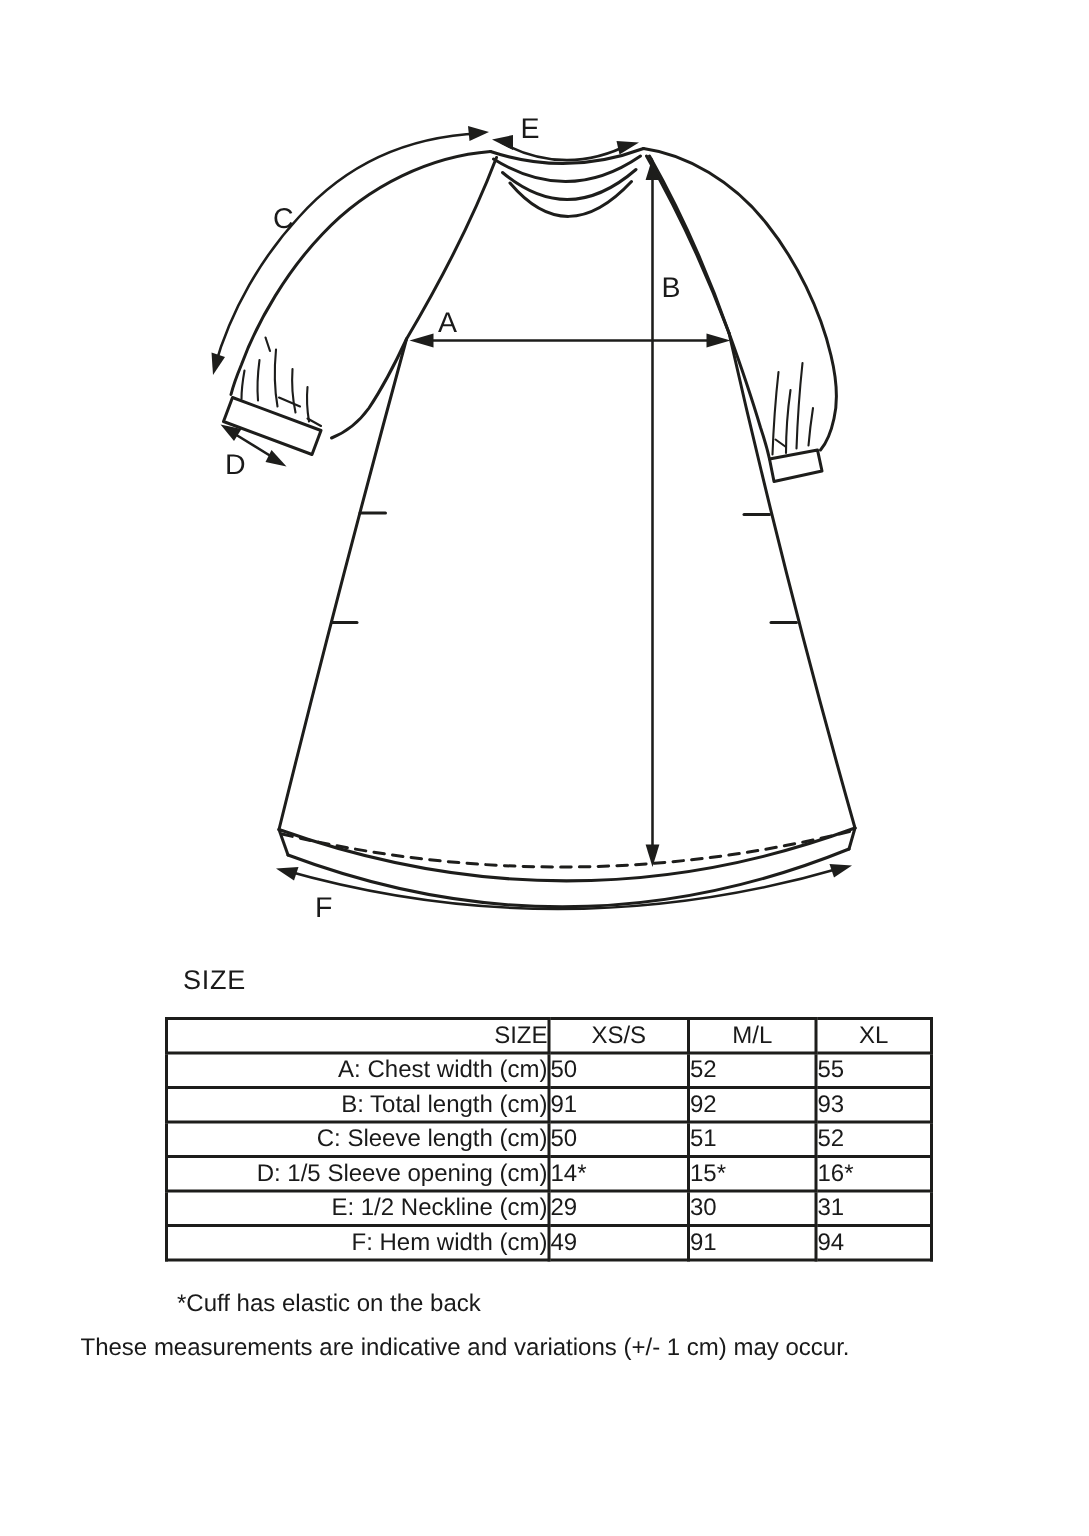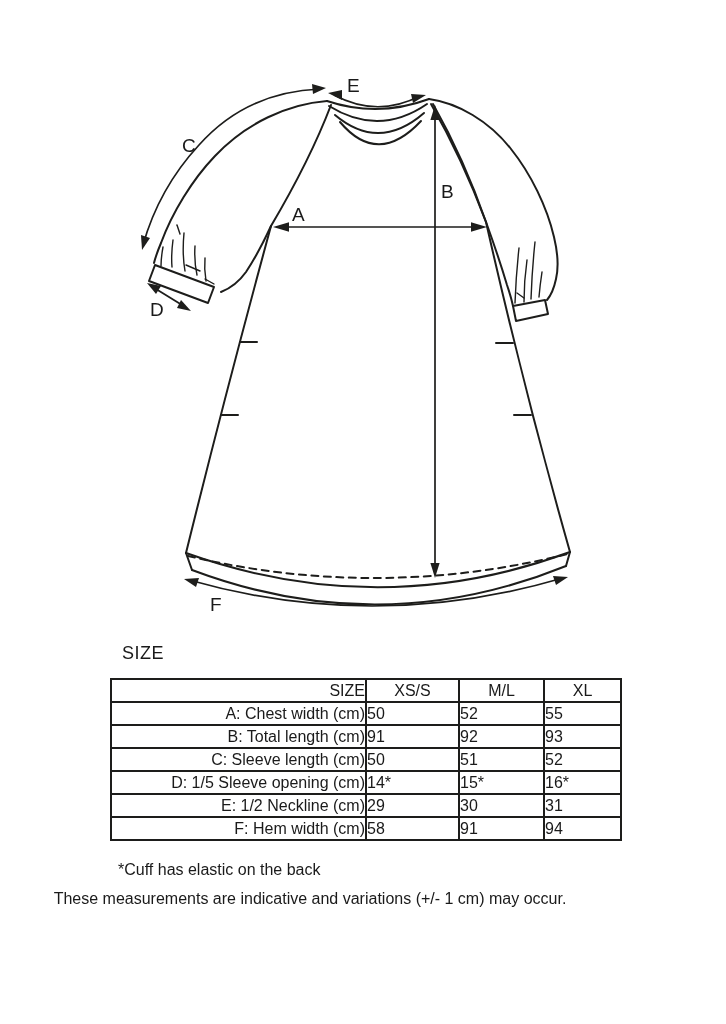--- a/index.html
+++ b/index.html
@@ -171,21 +171,21 @@
         <td>16*</td>
       </tr>
       <tr>
         <td class="lbl">E: 1/2 Neckline (cm)</td>
         <td>29</td>
         <td>30</td>
         <td>31</td>
       </tr>
       <tr>
         <td class="lbl">F: Hem width (cm)</td>
-        <td>58</td>
+        <td>49</td>
         <td>91</td>
         <td>94</td>
       </tr>
     </tbody>
   </table>
 
   <div class="footnote">*Cuff has elastic on the back</div>
   <div class="disclaimer">These measurements are indicative and variations (+/- 1 cm) may occur.</div>
 
 </div>

